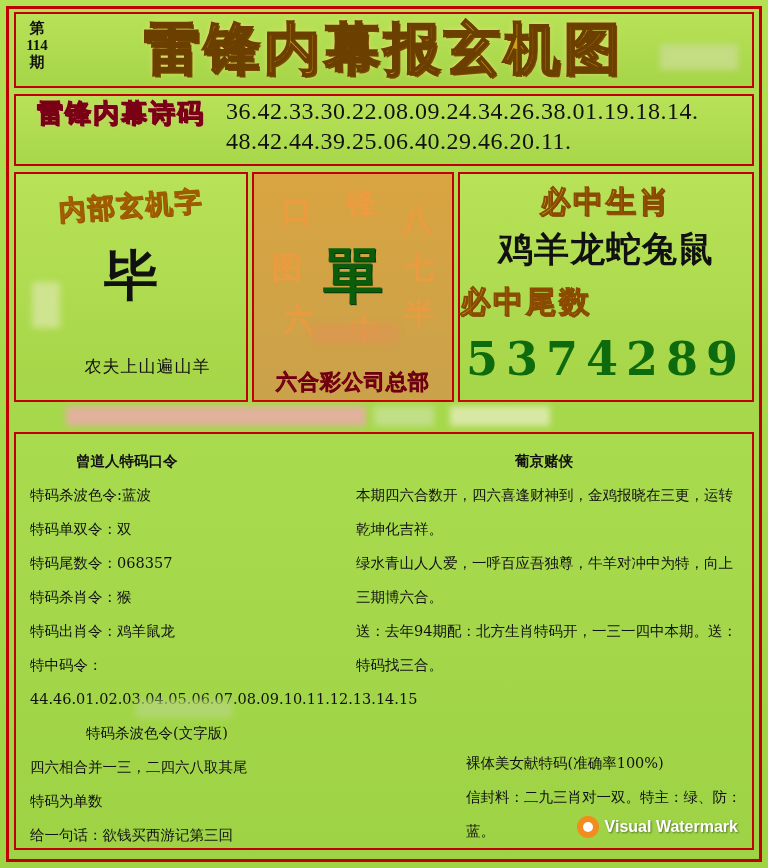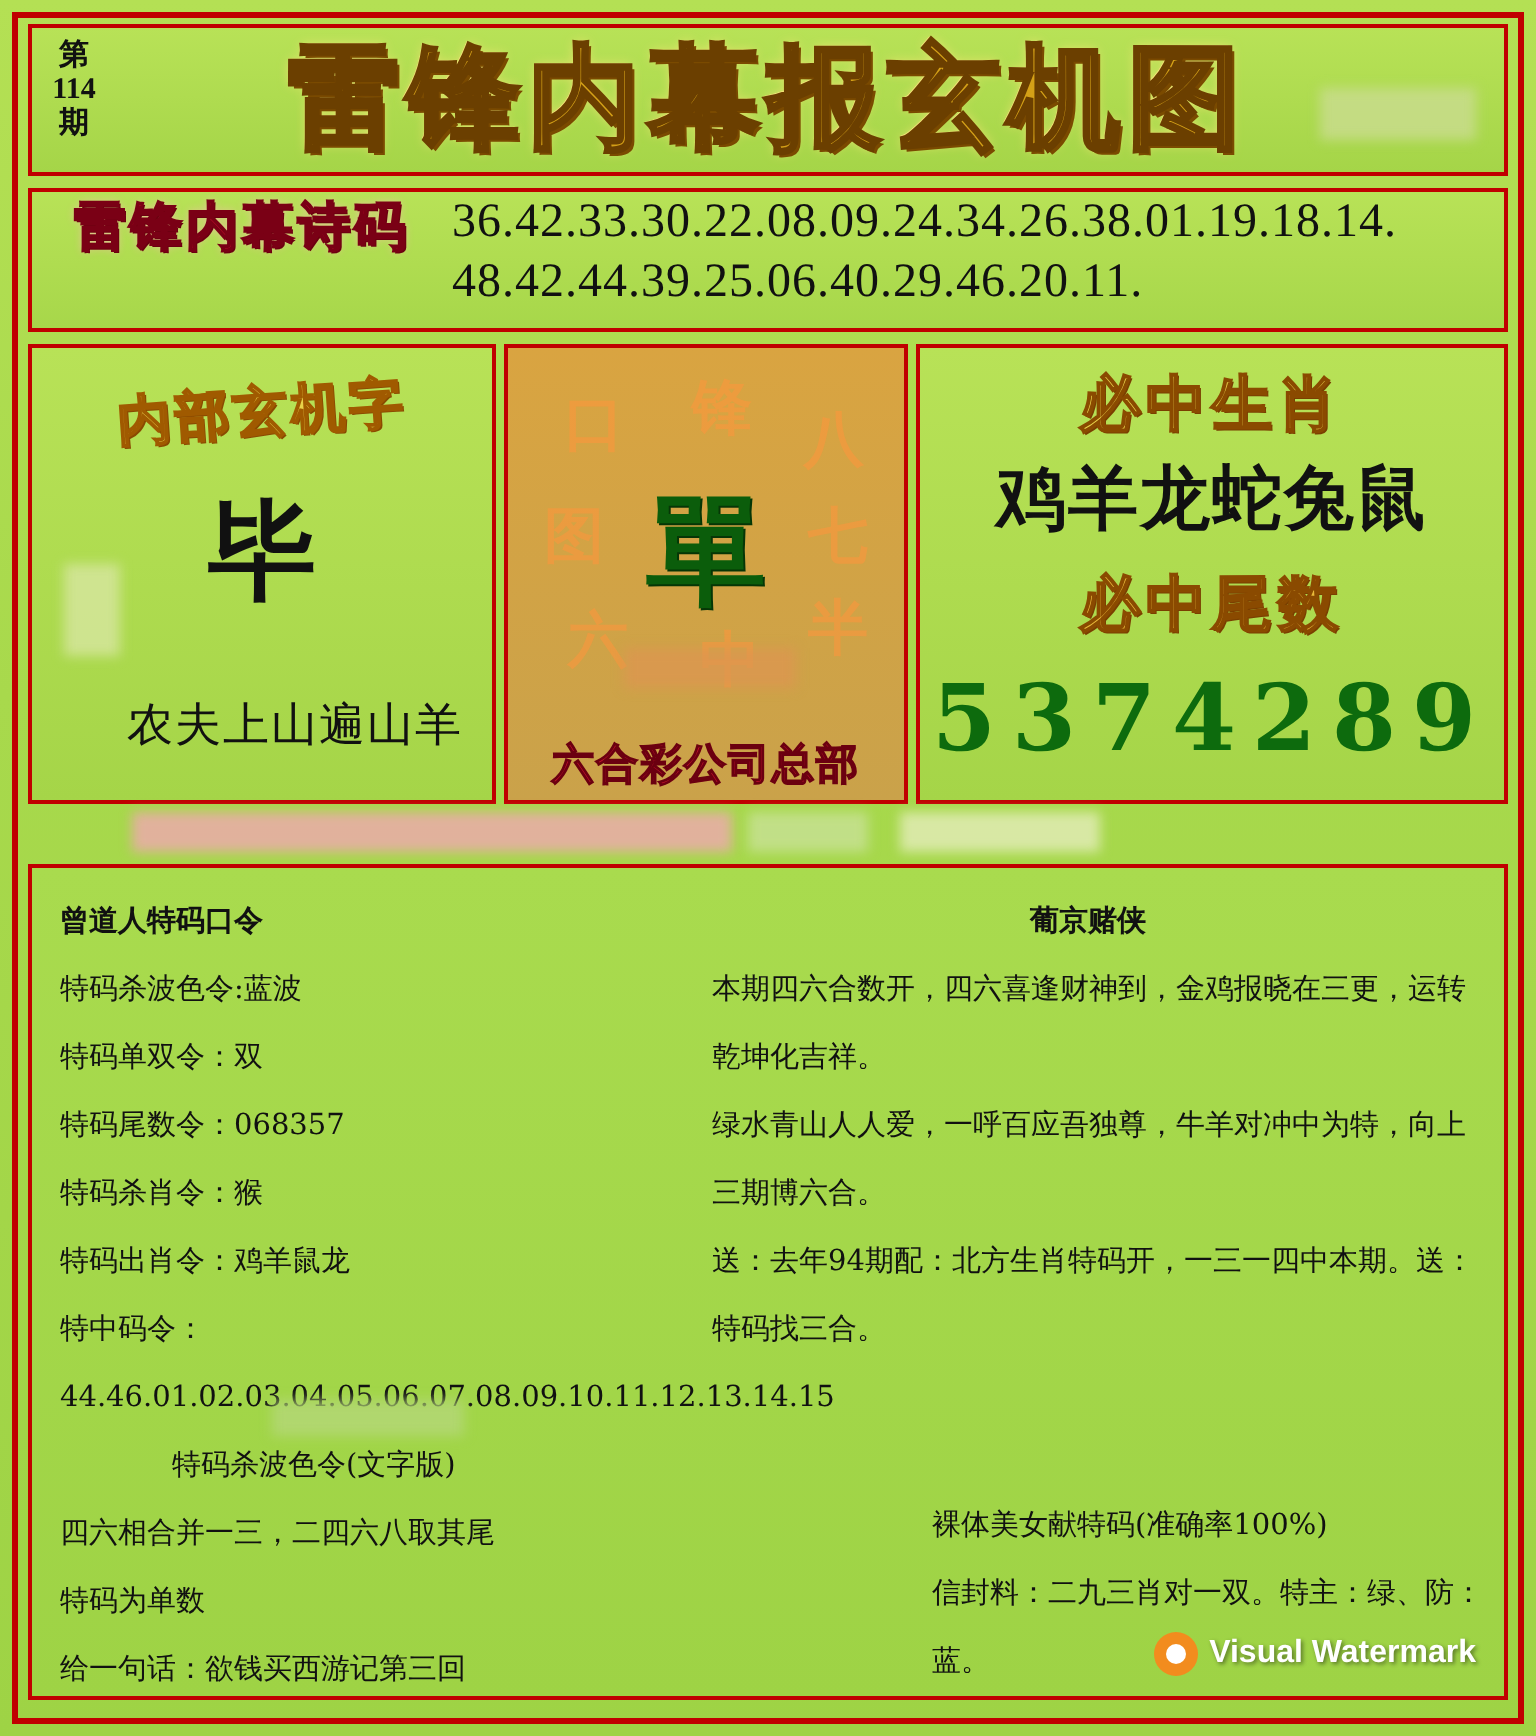--- a/index.html
+++ b/index.html
@@ -116,21 +116,21 @@
   }
   .big-char{
     position:absolute;left:0;right:0;top:66px;
     text-align:center;
     font-family:"DejaVu Serif", serif;
     font-size:54px;font-weight:bold;color:#111;
   }
   .left-bottom{
     position:absolute;left:0;right:0;bottom:22px;
     text-align:center;
-    font-size:23px;color:#111;
+    font-size:17px;color:#111;
     font-family:"DejaVu Serif", serif;
     letter-spacing:1px;
     padding-left:33px;
   }
   .left-blur{
     position:absolute;left:16px;top:108px;
     width:28px;height:46px;
     background:rgba(215,230,160,.8);
     filter:blur(3px);
   }
@@ -187,21 +187,20 @@
   .r-zodiac{
     position:absolute;left:0;right:0;top:52px;
     text-align:center;
     font-family:"DejaVu Serif", serif;
     font-size:35px;font-weight:bold;
     color:#111;
     letter-spacing:1px;
   }
   .r-title2{
     position:absolute;left:0;right:0;top:108px;
-    text-align:center;
     font-family:"DejaVu Serif", serif;
     font-size:30px;font-weight:bold;
     color:#e8b93a;
     -webkit-text-stroke:1px #8a4a00;
     text-shadow:1px 1px 0 #7a3f00;
     letter-spacing:3px;
   }
   .r-digits{
     position:absolute;left:0;right:0;bottom:14px;
     text-align:center;
@@ -231,21 +230,21 @@
     box-sizing:border-box;
     position:relative;
     background:linear-gradient(180deg,#a9db4e,#9ed345);
     overflow:hidden;
   }
   .col-left{
     position:absolute;left:14px;top:10px;width:310px;
     font-size:14.5px;color:#111;line-height:34px;
     font-family:"DejaVu Serif", serif;
   }
-  .col-left .indent{font-weight:bold;}
+  .col-left .indent{margin-left:46px;font-weight:bold;}
   .col-left .ind2{margin-left:56px;}
   .col-right{
     position:absolute;left:330px;top:10px;right:10px;
     font-size:14.5px;color:#111;line-height:34px;
     font-family:"DejaVu Serif", serif;
   }
   .col-right .center{text-align:center;font-weight:bold;}
   .col-right .ind{margin-left:10px;}
   .col-right .ind3{margin-left:120px;}
   .rb-blur{

